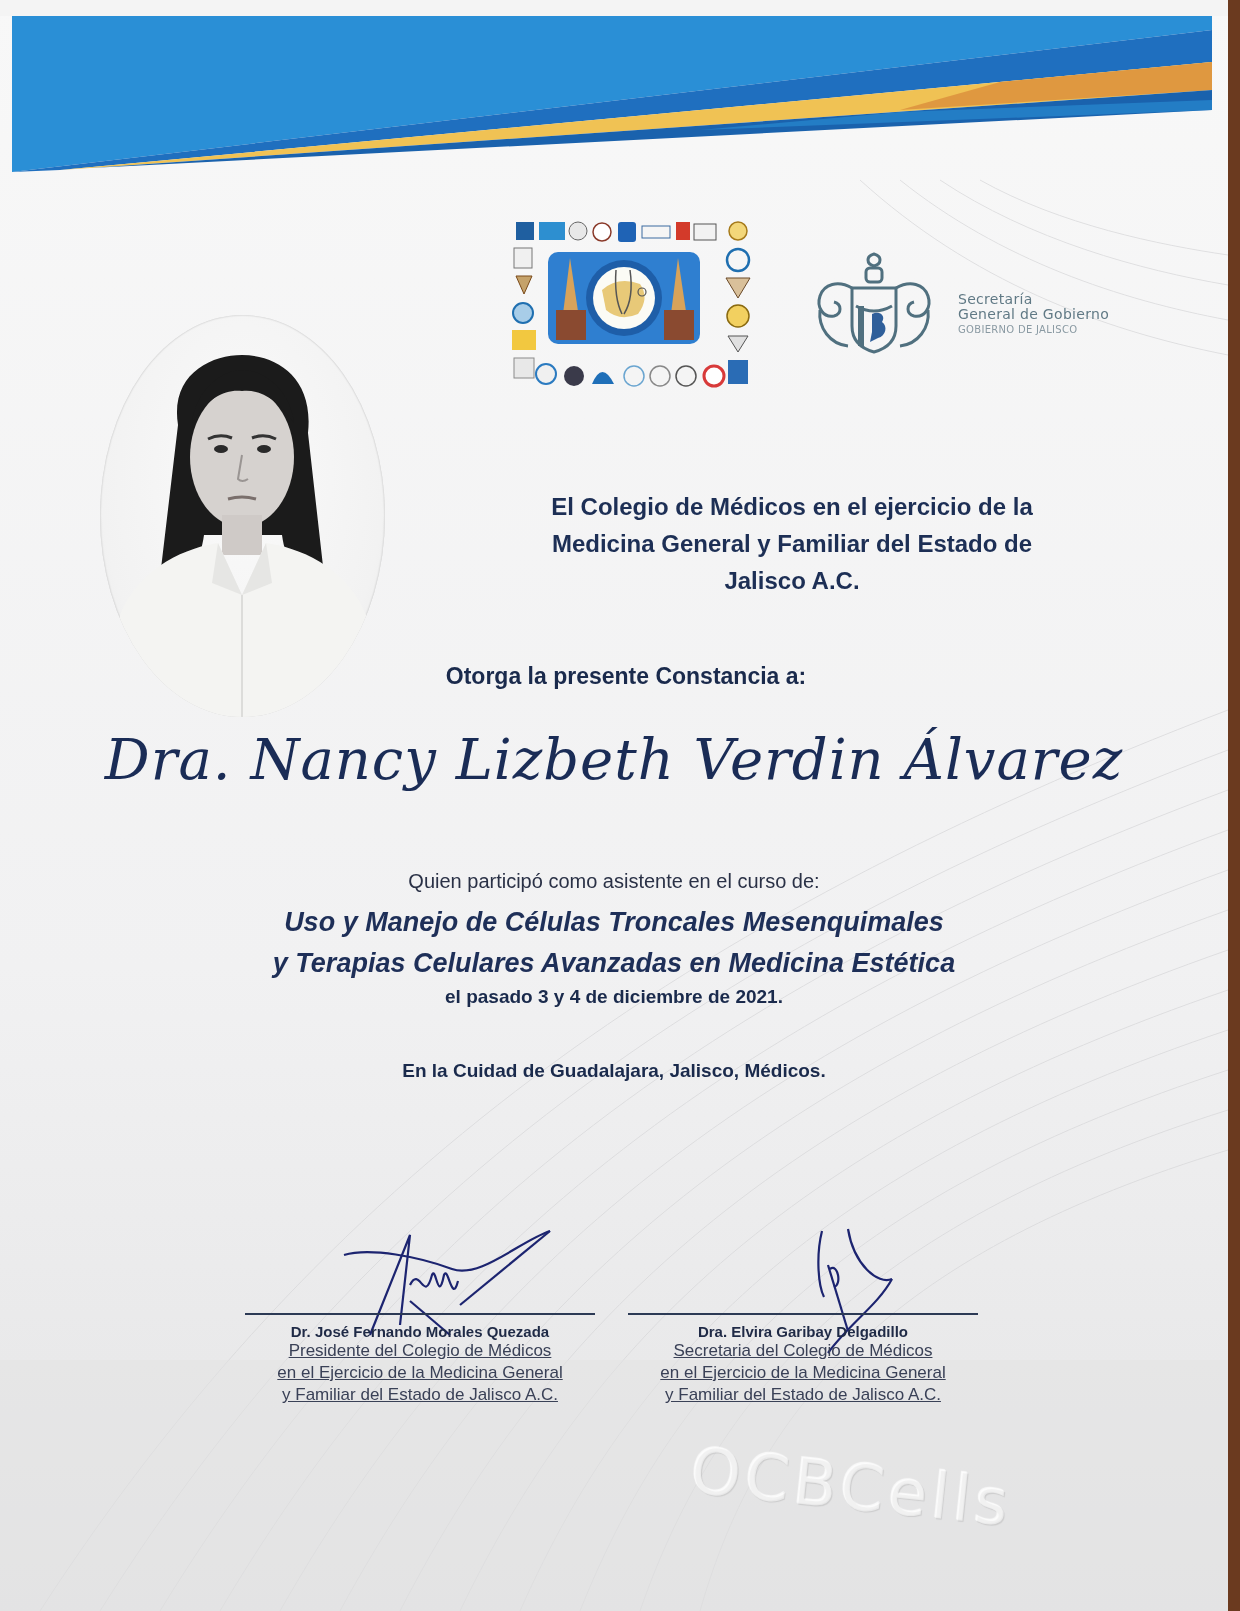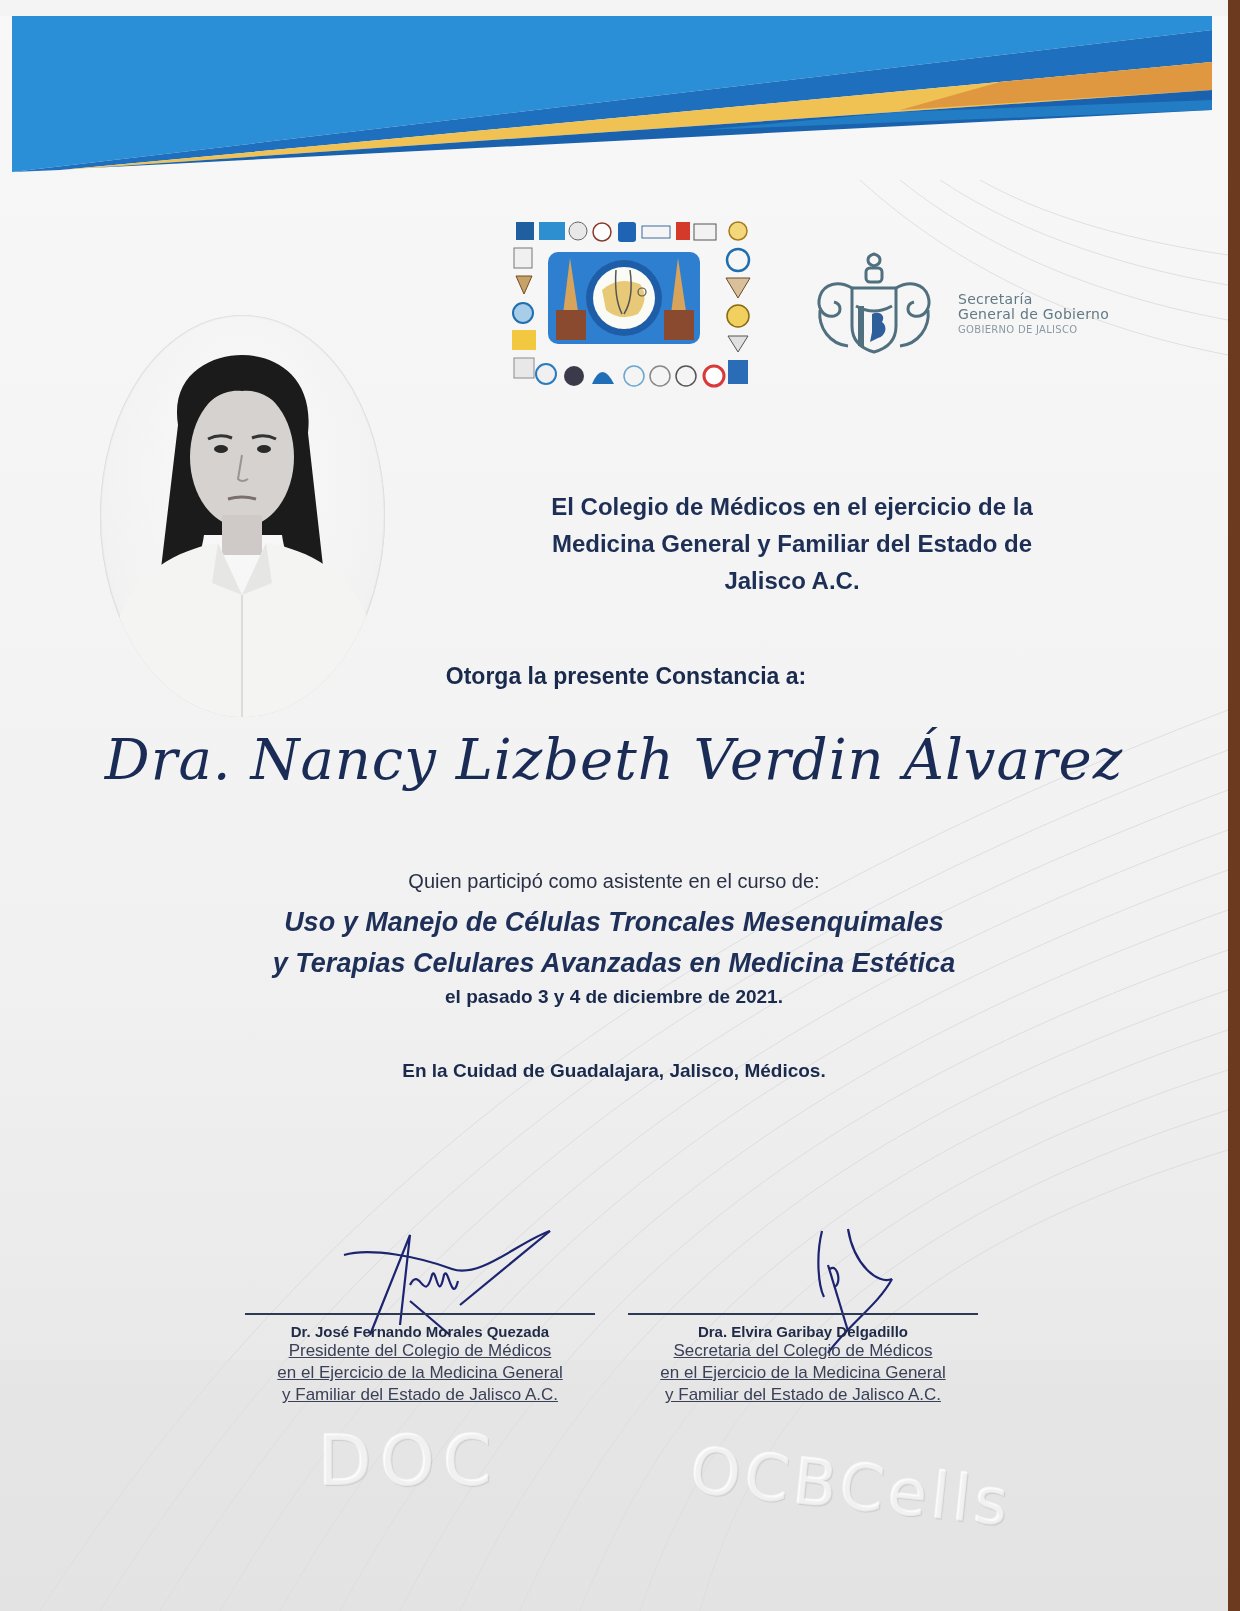--- a/index.html
+++ b/index.html
@@ -357,16 +357,15 @@
   </div>
 
   <div class="sig-block sig-right">
     <div class="line"></div>
     <div class="sig-name">Dra. Elvira Garibay Delgadillo</div>
     <div class="sig-role">Secretaria del Colegio de Médicos</div>
     <div class="sig-role">en el Ejercicio de la Medicina General</div>
     <div class="sig-role">y Familiar del Estado de Jalisco A.C.</div>
   </div>
 
-  <div class="watermark" style="left:318px;top:1420px;font-size:70px;letter-spacing:8px;">DOC</div>
   <div class="watermark" style="left:690px;top:1450px;font-size:64px;transform:rotate(6deg);letter-spacing:4px;">OCBCells</div>
 
 </div>
 
 </body></html>

